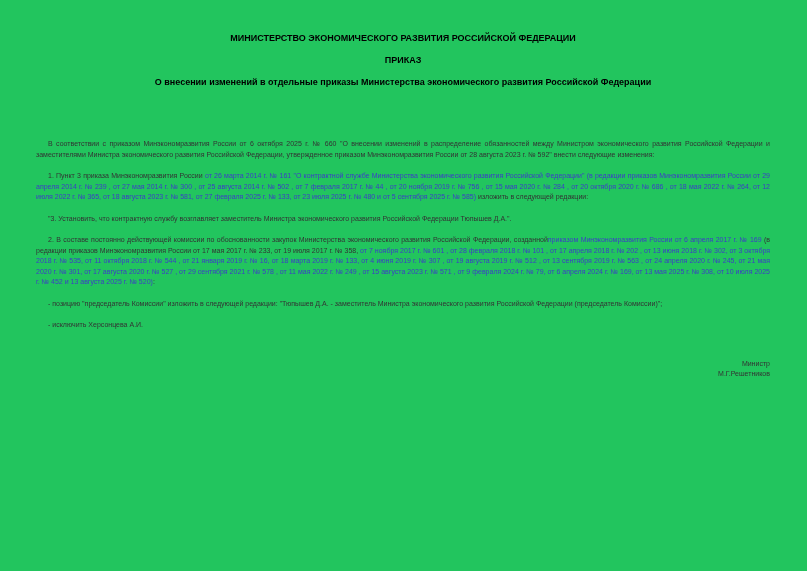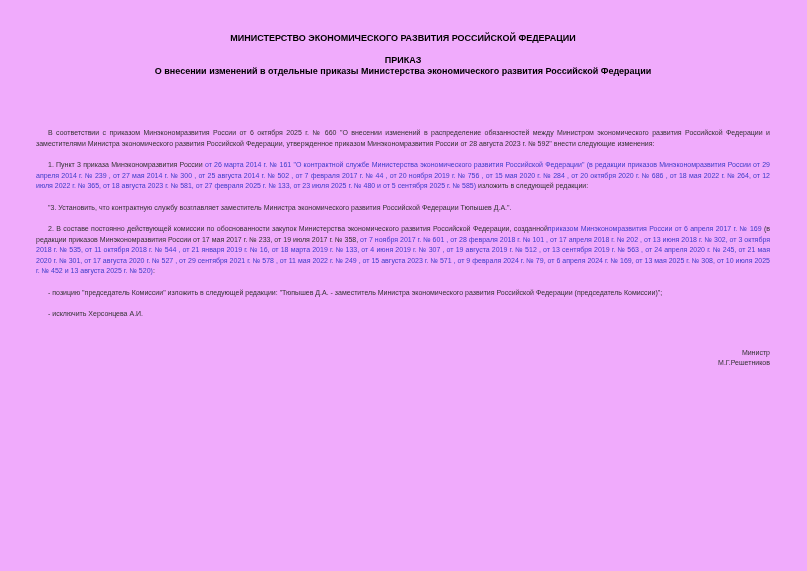--- a/index.html
+++ b/index.html
@@ -9,30 +9,30 @@
     width: 807px;
     height: 571px;
     overflow: hidden;
     font-family: "Liberation Sans", sans-serif;
   }
   .page {
     box-sizing: border-box;
     width: 807px;
     height: 571px;
     padding: 33px 37px 20px 36px;
-    background: #f0abfc;
+    background: #22c55e;
   }
   .header { text-align: center; color: #000; }
   .header .h-line {
     font-size: 9px;
     font-weight: bold;
     line-height: 11px;
   }
   .h-ministry { margin-bottom: 11px; }
-  .h-doctype  { }
+  .h-doctype  { margin-bottom: 11px; }
   .h-date     { margin-bottom: 24px; }
   .h-title    { margin-bottom: 51px; }
   .body-text {
     color: #333333;
     font-size: 7px;
     line-height: 10.5px;
     text-align: justify;
   }
   .para {
     margin: 0 0 11px 0;

